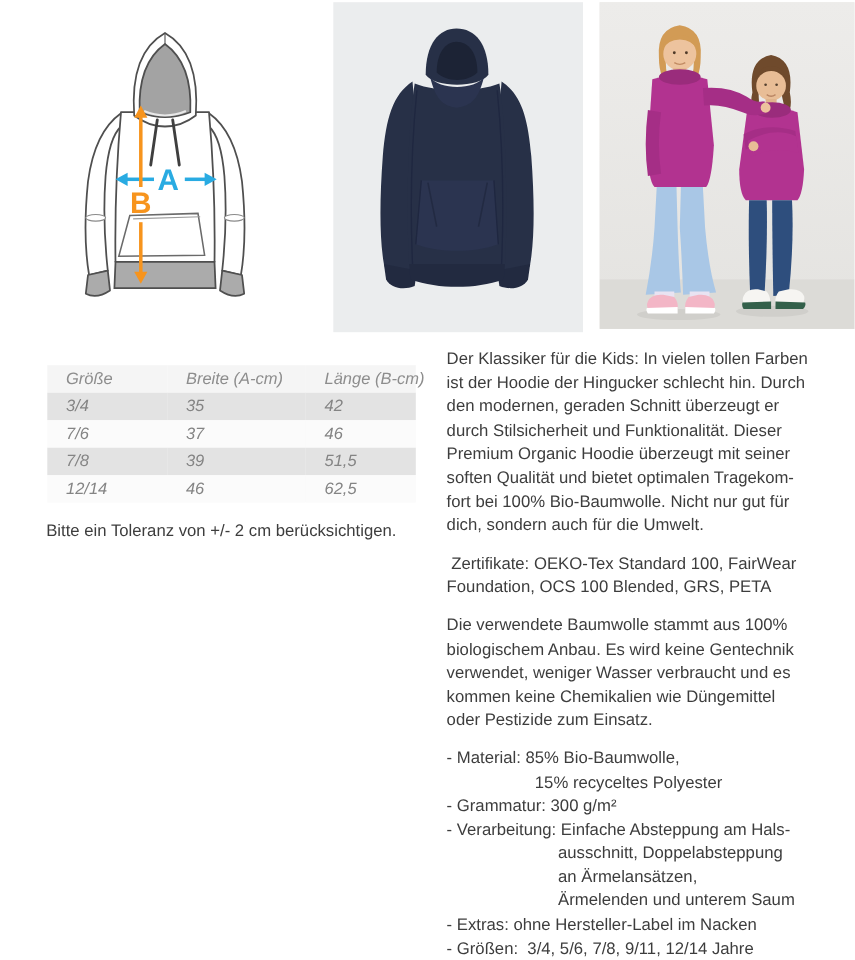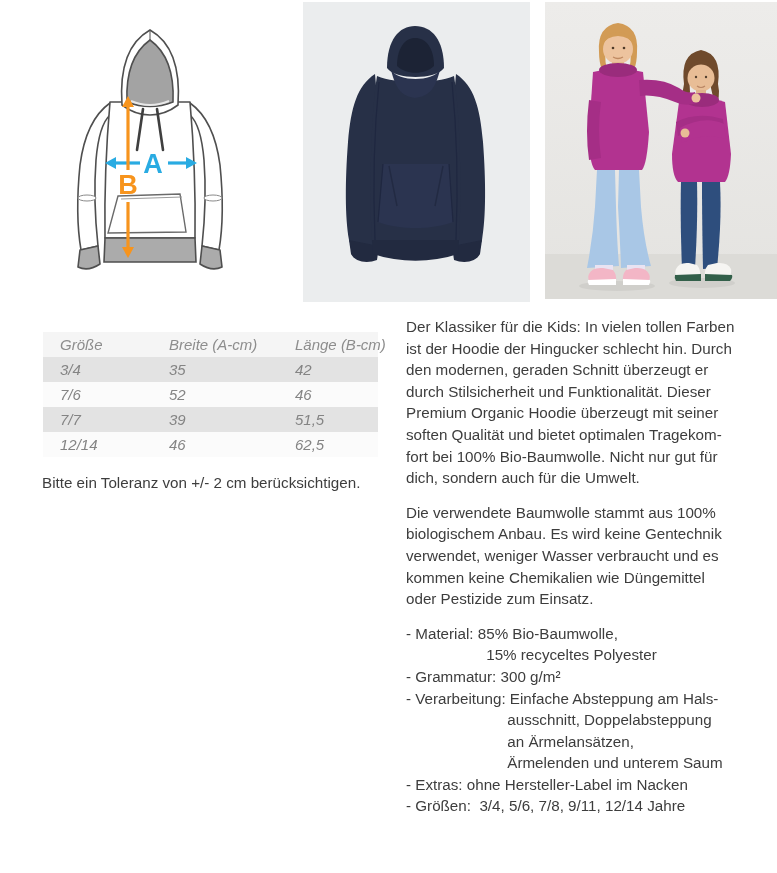--- a/index.html
+++ b/index.html
@@ -199,25 +199,25 @@
     </tr>
   </thead>
   <tbody>
     <tr>
       <td>3/4</td>
       <td>35</td>
       <td>42</td>
     </tr>
     <tr>
       <td>7/6</td>
-      <td>52</td>
+      <td>37</td>
       <td>46</td>
     </tr>
     <tr>
-      <td>7/7</td>
+      <td>7/8</td>
       <td>39</td>
       <td>51,5</td>
     </tr>
     <tr>
       <td>12/14</td>
       <td>46</td>
       <td>62,5</td>
     </tr>
   </tbody>
 </table>
@@ -226,20 +226,22 @@
 
 <div class="abs desc">
   <p>Der Klassiker für die Kids: In vielen tollen Farben
 ist der Hoodie der Hingucker schlecht hin. Durch
 den modernen, geraden Schnitt überzeugt er
 durch Stilsicherheit und Funktionalität. Dieser
 Premium Organic Hoodie überzeugt mit seiner
 soften Qualität und bietet optimalen Tragekom-
 fort bei 100% Bio-Baumwolle. Nicht nur gut für
 dich, sondern auch für die Umwelt.</p>
+  <p> Zertifikate: OEKO-Tex Standard 100, FairWear
+Foundation, OCS 100 Blended, GRS, PETA</p>
   <p>Die verwendete Baumwolle stammt aus 100%
 biologischem Anbau. Es wird keine Gentechnik
 verwendet, weniger Wasser verbraucht und es
 kommen keine Chemikalien wie Düngemittel
 oder Pestizide zum Einsatz.</p>
   <p>- Material: 85% Bio-Baumwolle,
                    15% recyceltes Polyester
 - Grammatur: 300 g/m²
 - Verarbeitung: Einfache Absteppung am Hals-
                         ausschnitt, Doppelabsteppung

